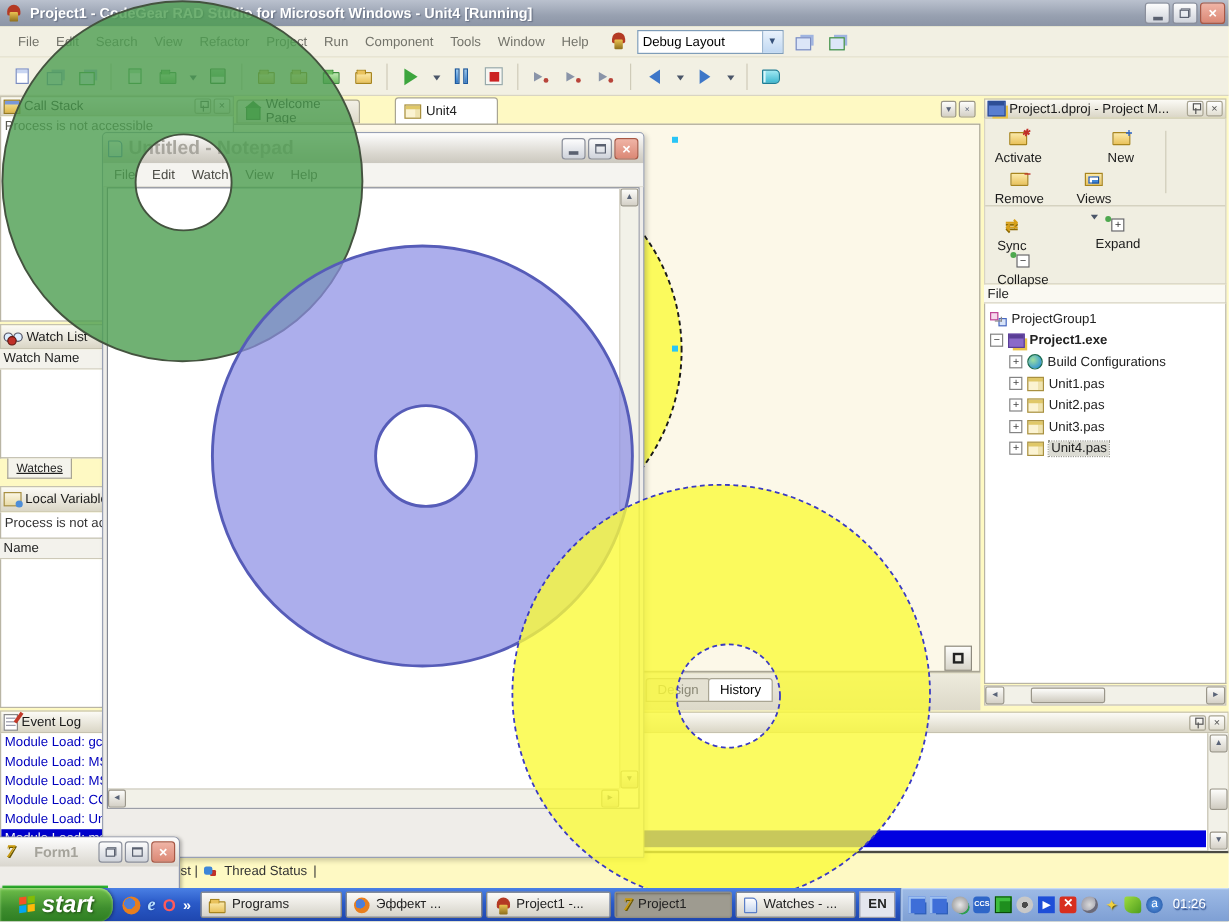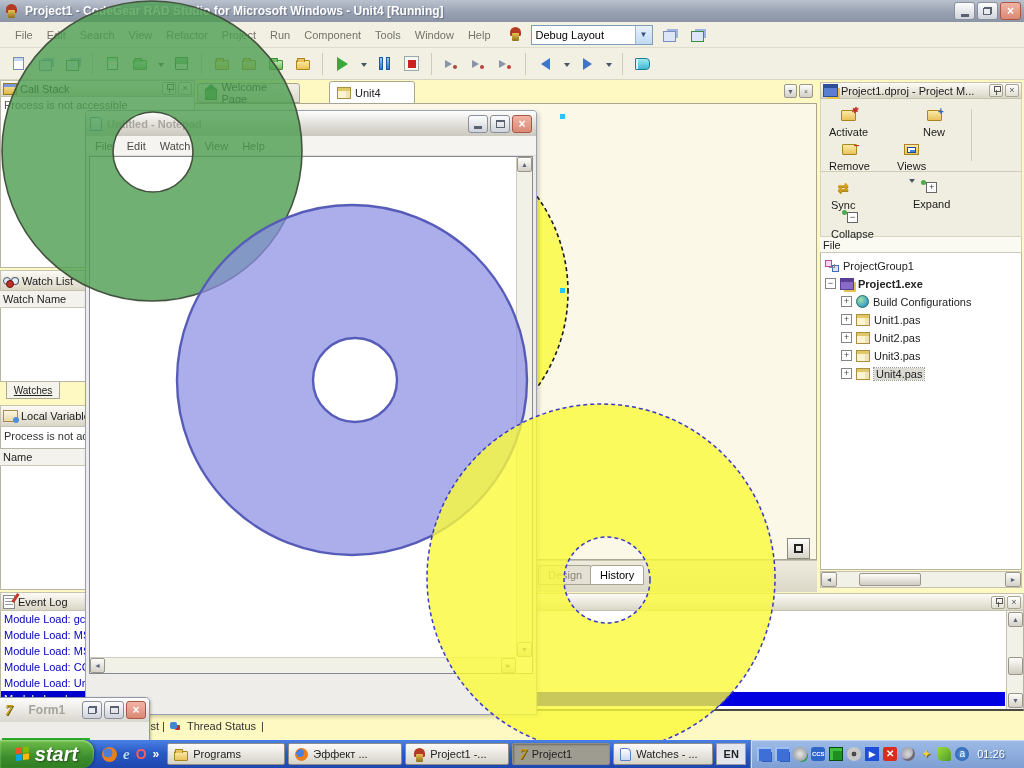--- a/index.html
+++ b/index.html
@@ -119,21 +119,21 @@
   .sqbtn i { width:9px; height:9px; border:2px solid #222; }
 
   
   .sb-btn { background:linear-gradient(#FDFDFB,#D4D0C6); border:1px solid #9A968A; border-radius:2px; color:#5A6478; display:flex; align-items:center; justify-content:center; font-size:7px; }
   .sb-track { background:#F2F1E8; border:1px solid #C6C2B2; }
   .sb-thumb { background:linear-gradient(#FDFDFB,#CFCBC0); border:1px solid #9A968A; border-radius:2px; }
 
   
   .np { left:85px; top:110px; width:452px; height:605px; background:#EFEDE9; border:1px solid #98A0B4; border-radius:4px 4px 1px 1px; z-index:10; box-shadow:2px 2px 4px rgba(0,0,0,.18); }
   .np-title { height:25px; background:linear-gradient(#FEFEFE,#D9D6CE 70%,#CBC8BF); border-radius:3px 3px 0 0; display:flex; align-items:center; padding:0 4px; }
-  .np-title-text { color:#A8A69E; font-weight:bold; font-size:11px; margin-left:5px; flex:1; }
+  .np-title-text { color:#A8A69E; font-weight:bold; font-size:16px; margin-left:5px; flex:1; }
   .np-menubar { height:20px; background:#F5F4F0; border-bottom:1px solid #E0DED6; display:flex; align-items:center; padding-left:2px; }
   .np-menu-item { padding:2px 7px; color:#4A4A44; }
   .np-client { position:absolute; left:3px; top:45px; right:3px; bottom:40px; background:#fff; border:1px solid #848893; }
   .np-status { position:absolute; left:3px; bottom:2px; right:3px; height:20px; background:#F1F0EA; display:flex; align-items:stretch; gap:2px; padding-top:2px; }
   .np-cell { border:1px solid #C8C5B8; border-top-color:#9A968A; border-left-color:#9A968A; background:#F1F0EA; display:flex; align-items:center; padding-left:6px; }
   .grip { width:16px; position:relative; }
   .grip::before { content:''; position:absolute; right:2px; bottom:2px; width:3px; height:3px; background:#AAA79A; box-shadow:-5px 5px 0 #AAA79A, 0 5px 0 #AAA79A, -5px 10px 0 #AAA79A, 0 10px 0 #AAA79A, -10px 10px 0 #AAA79A; }
 
   
   .form1 { left:-8px; top:697px; width:158px; height:46px; background:#EFEDE9; border:1px solid #8E96AA; border-radius:5px 5px 0 0; z-index:20; box-shadow:1px 1px 3px rgba(0,0,0,.25); }

